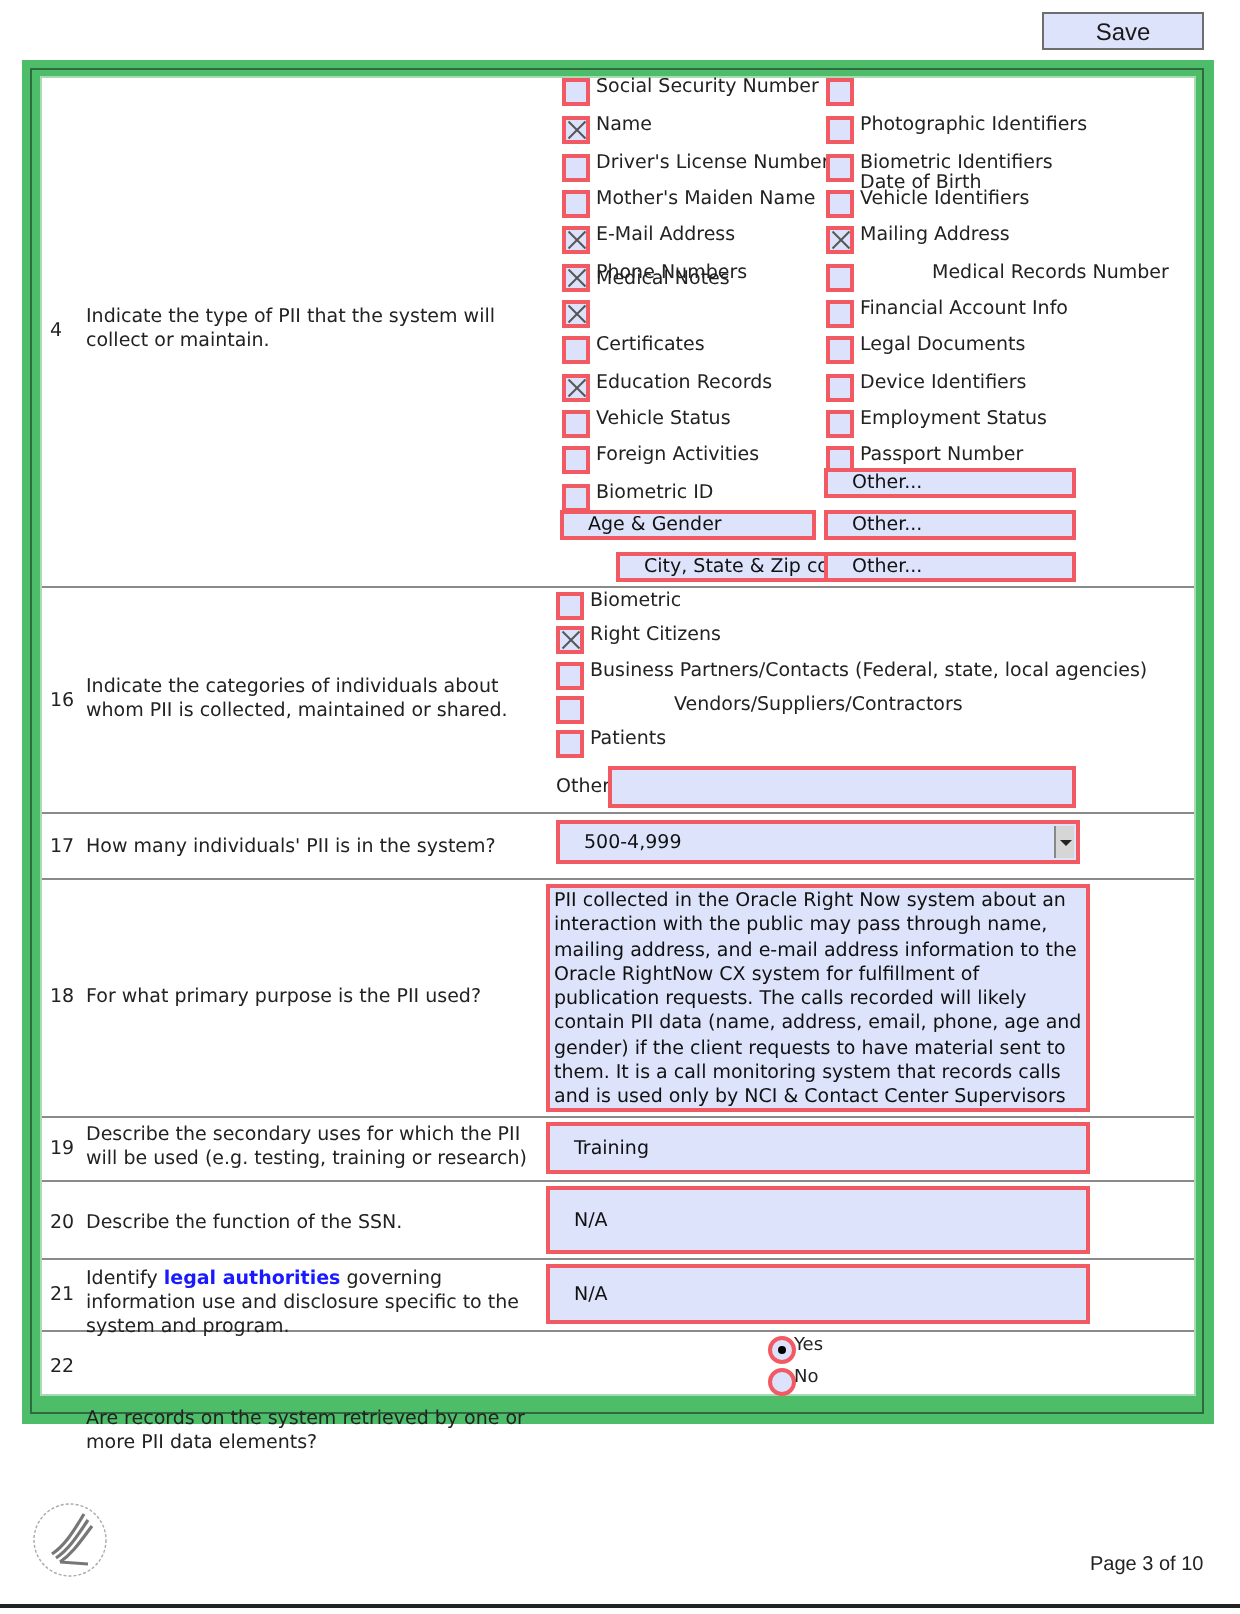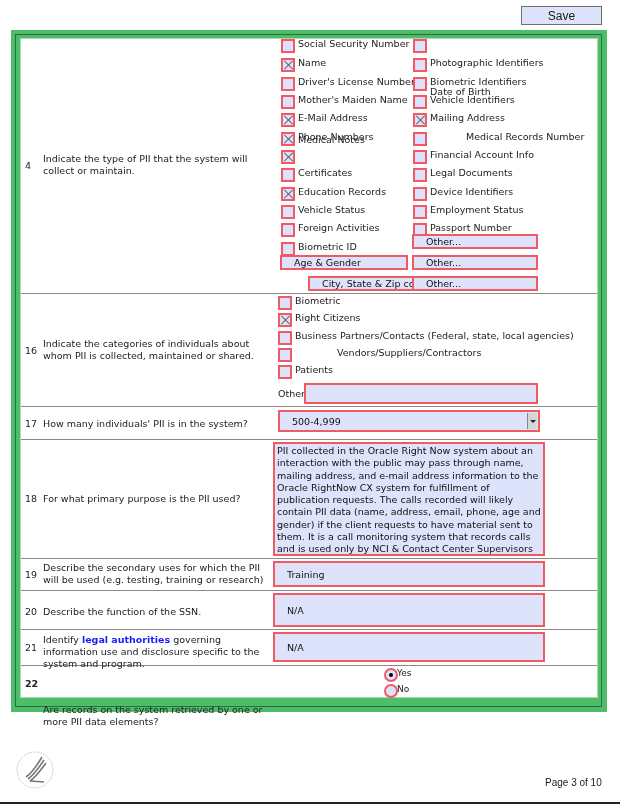--- a/index.html
+++ b/index.html
@@ -145,21 +145,21 @@
 <div class="abs field mid" style="left:273px;top:561px;width:272px;height:26px;">Training</div>
 
 <div class="abs qnum" style="left:25px;top:606px;">20</div>
 <div class="abs qtext" style="left:43px;top:606px;">Describe the function of the SSN.</div>
 <div class="abs field mid" style="left:273px;top:593px;width:272px;height:34px;">N/A</div>
 
 <div class="abs qnum" style="left:25px;top:642px;">21</div>
 <div class="abs qtext" style="left:43px;top:634px;width:235px;"><span>Identify </span><span class="link">legal authorities</span><span> governing information use and disclosure specific to the system and program.</span></div>
 <div class="abs field mid" style="left:273px;top:632px;width:272px;height:30px;">N/A</div>
 
-<div class="abs qnum" style="left:25px;top:678px;font-weight:bold;">22</div>
+<div class="abs qnum" style="left:25px;top:678px;">22</div>
 <div class="abs qtext" style="left:43px;top:704px;width:235px;">Are records on the system retrieved by one or more PII data elements?</div>
 <div class="abs radio on" style="left:384px;top:668px;"></div>
 <div class="abs cblabel" style="left:397px;top:668px;font-size:9px;">Yes</div>
 <div class="abs radio" style="left:384px;top:684px;"></div>
 <div class="abs cblabel" style="left:397px;top:684px;font-size:9px;">No</div>
 
 <div class="abs" style="left:14px;top:749px;width:42px;height:42px;">
   <svg width="42" height="42" viewBox="0 0 42 42">
     <circle cx="21" cy="21" r="18" fill="none" stroke="#aaa" stroke-width="0.7" stroke-dasharray="1.5 1"></circle>
     <path d="M12 28 C18 24, 22 18, 28 8" fill="none" stroke="#777" stroke-width="1.6"></path>

